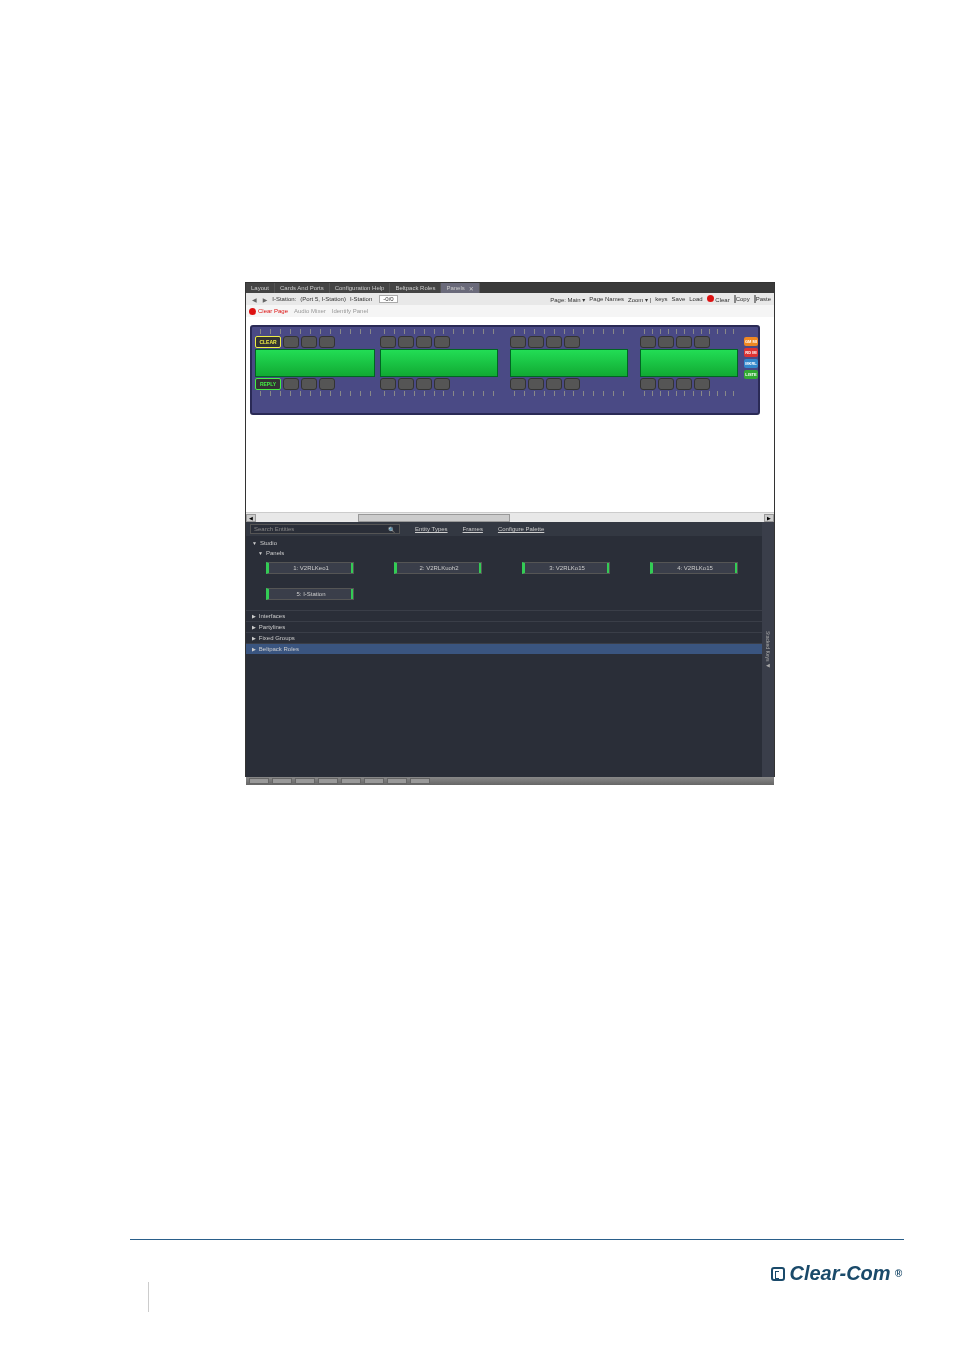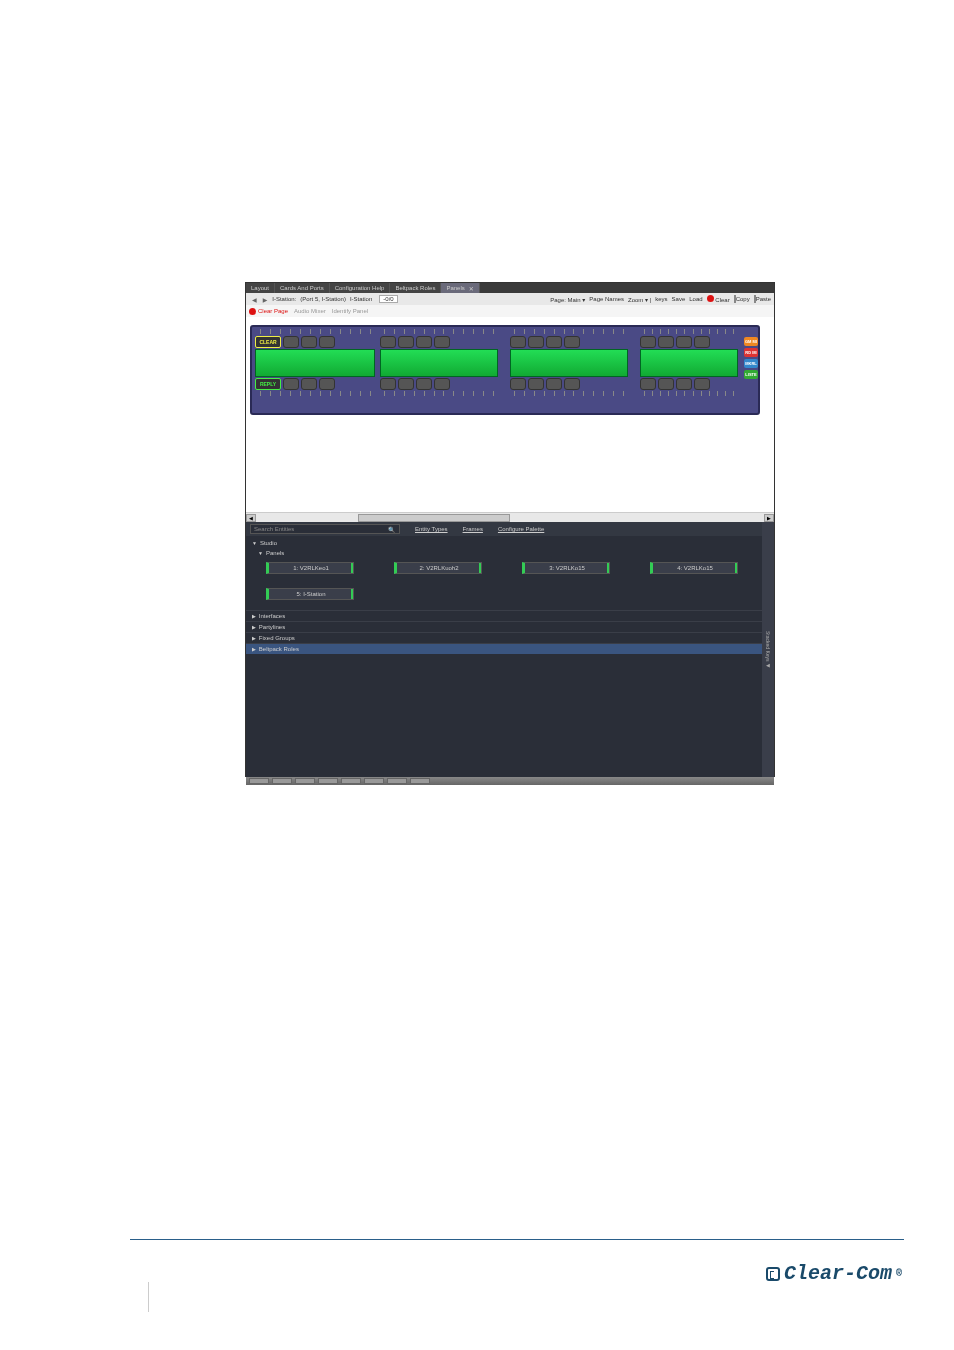--- a/index.html
+++ b/index.html
@@ -80,21 +80,21 @@
     .palette-row { display: flex; gap: 40px; padding: 4px 20px 10px; }
     .palette-item { width: 88px; height: 12px; background: #3a3e4a; border: 1px solid #555; border-left: 3px solid #3c5; font-size: 6px; display: flex; align-items: center; justify-content: center; cursor: pointer; position: relative; }
     .palette-item .end-bar { position: absolute; right: 0; top: 0; bottom: 0; width: 2px; background: #3c5; }
     
     .tree-lower .tree-item { border-top: 1px solid #3a3e48; }
     
     .taskbar { height: 8px; background: linear-gradient(#888, #666); display: flex; align-items: center; padding: 0 3px; gap: 3px; }
     .tb-btn { width: 20px; height: 6px; background: #999; border: 1px solid #666; }
     
     .footer-line { position: absolute; bottom: 110px; left: 130px; right: 50px; height: 1px; background: #2a5f8a; }
-    .footer-logo { position: absolute; bottom: 65px; right: 52px; font-family: Liberation Mono, monospace; font-weight: bold; font-style: italic; font-size: 20px; color: #1a4a6a; display: flex; align-items: center; gap: 4px; }
+    .footer-logo { position: absolute; bottom: 65px; right: 52px; font-family: Liberation Sans, sans-serif; font-weight: bold; font-style: italic; font-size: 20px; color: #1a4a6a; display: flex; align-items: center; gap: 4px; }
     .logo-icon { width: 14px; height: 14px; border: 2px solid #1a4a6a; border-radius: 3px; position: relative; display: inline-block; }
     .logo-icon::before { content: ""; position: absolute; left: 2px; top: 2px; width: 3px; height: 6px; border: 1px solid #1a4a6a; border-right: none; }
     .page-side { position: absolute; left: 148px; bottom: 38px; width: 1px; height: 30px; background: #ccc; }
   </style>
 </head>
 <body>
 
 <div class="app-window">
 
   <div class="tabs-row">

